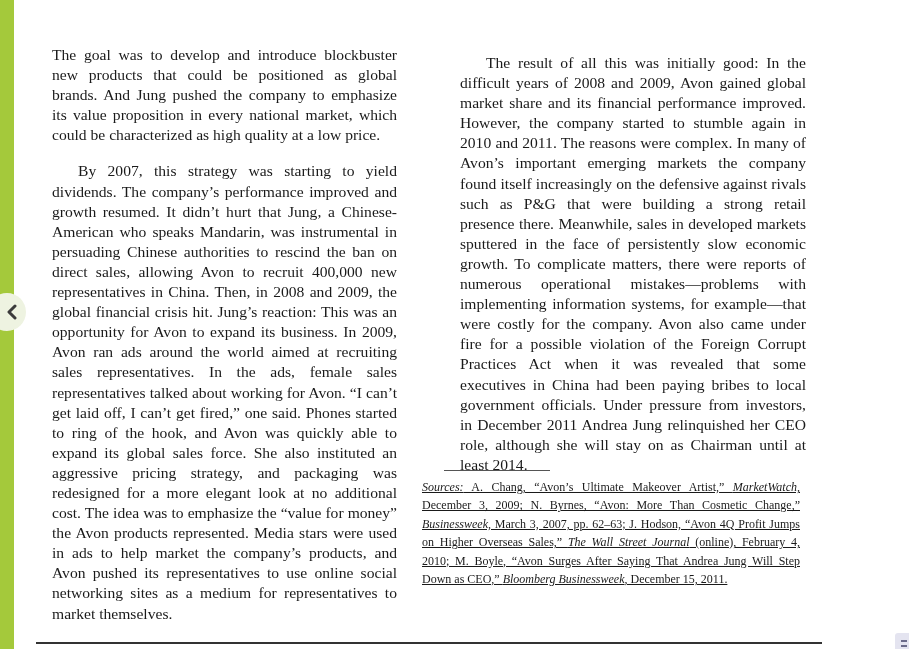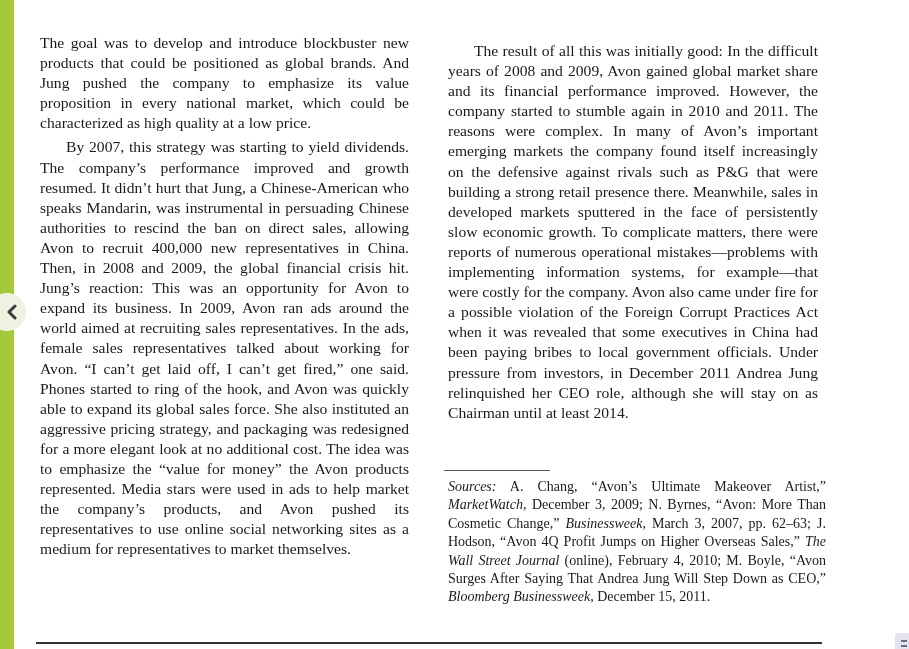--- a/index.html
+++ b/index.html
@@ -32,42 +32,43 @@
     left: 36px;
     top: 29px;
     width: 377px;
   }
   .col-right {
     left: 444px;
     top: 37px;
     width: 378px;
   }
   .col p {
-    margin: 4px;
+    margin: 16px;
     text-align: justify;
   }
   .col p.indent {
     text-indent: 26px;
   }
   .fn-rule {
     position: absolute;
     left: 444px;
     top: 470px;
     width: 106px;
     height: 1px;
     background: #555;
   }
   .sources {
     position: absolute;
-    left: 448px;
+    left: 422px;
     top: 478px;
     width: 378px;
-    font-size: 14px;
+    font-size: 12px;
     line-height: 18.4px;
     text-align: justify;
+    text-decoration: underline;
   }
   .sources i { font-style: italic; }
   .bottom-rule {
     position: absolute;
     left: 36px;
     top: 642px;
     width: 786px;
     height: 1.5px;
     background: #333;
   }

